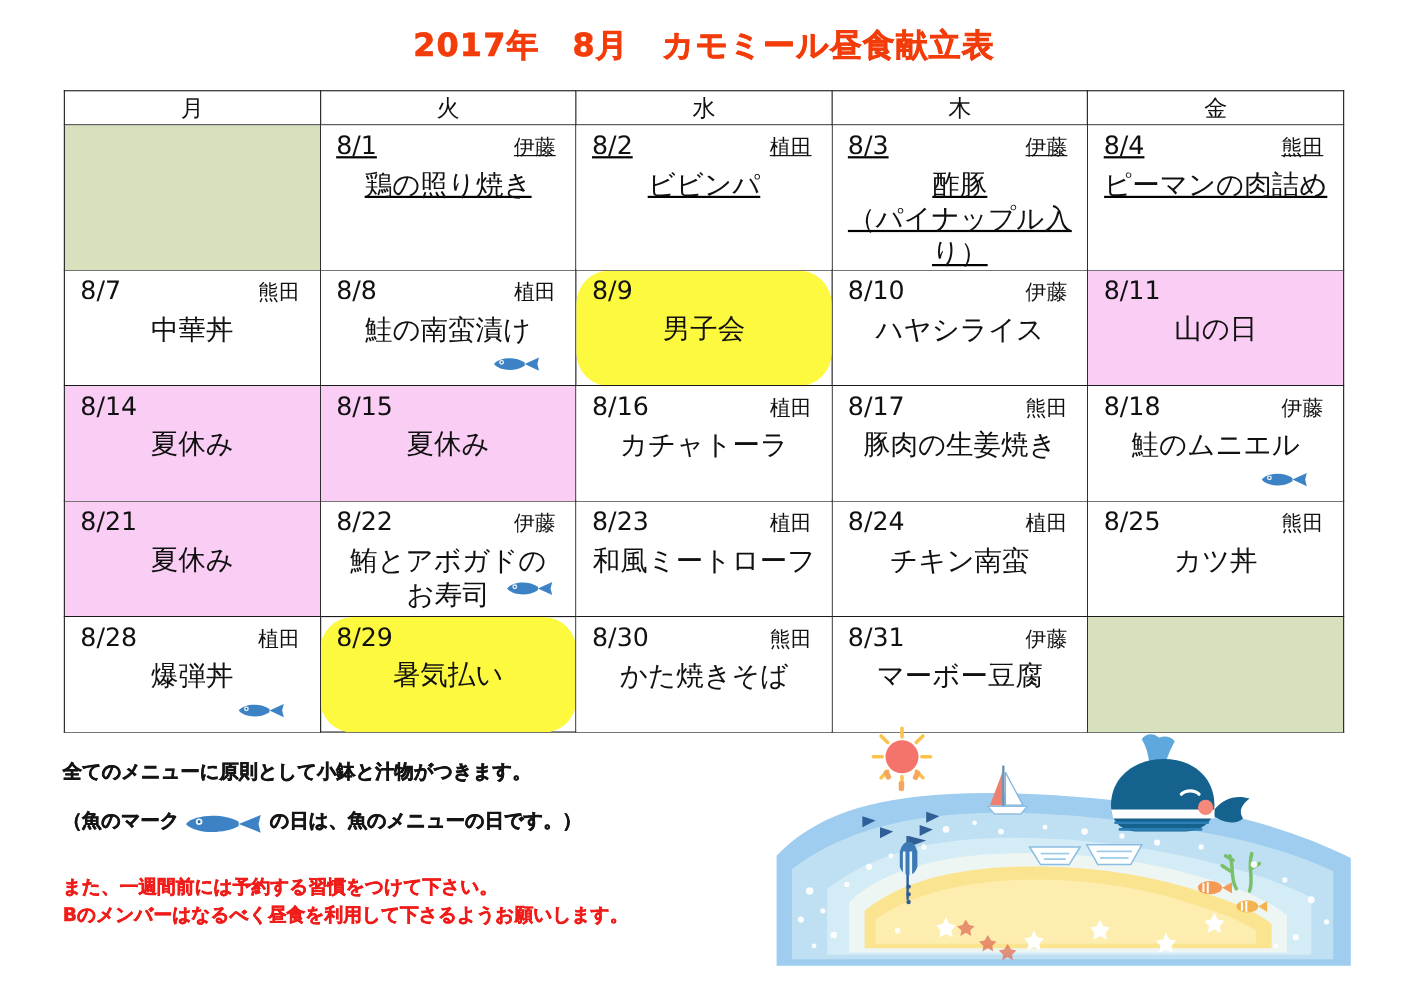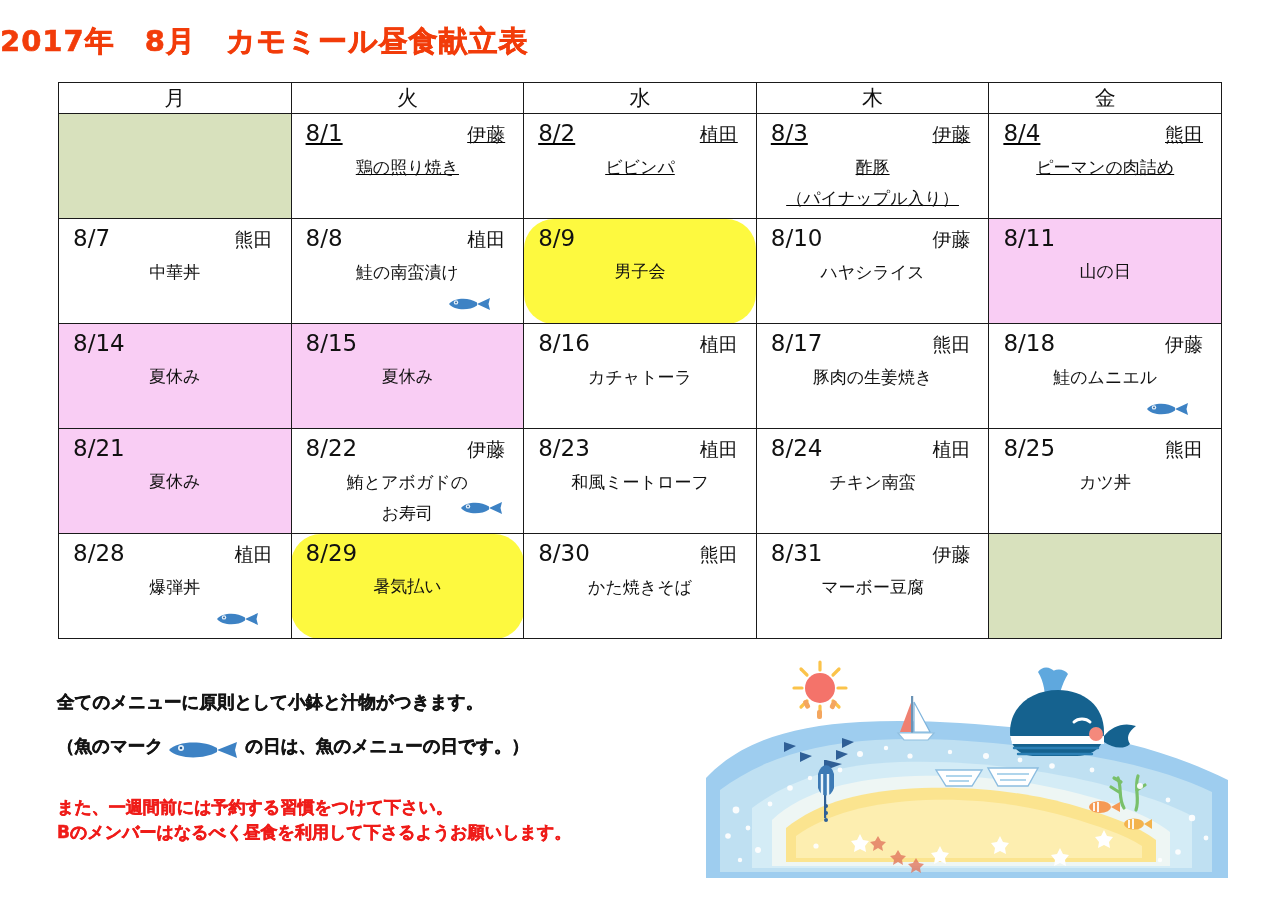--- a/index.html
+++ b/index.html
@@ -14,20 +14,21 @@
     font-family: "DejaVu Sans", "Liberation Sans", sans-serif;
     overflow: hidden;
   }
 
   
   .title {
     position: absolute;
     top: 22px;
     left: 0;
     width: 1280px;
+    text-align: center;
     font-size: 29px;
     font-weight: 700;
     color: #f23c0a;
     letter-spacing: 1px;
     -webkit-text-stroke: 0.6px #f23c0a;
     white-space: pre;
   }
 
   
   .cal-wrap {
@@ -72,21 +73,21 @@
     align-items: baseline;
     font-size: 23px;
     line-height: 30px;
     color: #111;
     padding: 0 4px;
   }
   .date { white-space: nowrap; }
   .cook { font-size: 19px; white-space: nowrap; padding-right: 4px; }
   .menu {
     text-align: center;
-    font-size: 17px;
+    font-size: 25px;
     line-height: 31px;
     color: #111;
     margin-top: 3px;
     white-space: pre-line;
     padding: 0 2px;
   }
 
   
   .bg-green { background: #d8e1bd; }
   .bg-pink  { background: #f9cdf4; }
@@ -111,23 +112,22 @@
     font-size: 17.5px;
     font-weight: 700;
     color: #151515;
     -webkit-text-stroke: 0.5px #151515;
     line-height: 25px;
     white-space: pre;
   }
   .note-gap { height: 20px; }
   .note-inline {
     display: flex;
-    align-items: flex-end;
+    align-items: flex-start;
     gap: 2px;
-    font-family: Liberation Mono, monospace;
   }
   .note-red {
     font-size: 17px;
     font-weight: 700;
     color: #ef1c19;
     -webkit-text-stroke: 0.5px #ef1c19;
     line-height: 25px;
     white-space: pre;
   }
   .notes-red-block {

